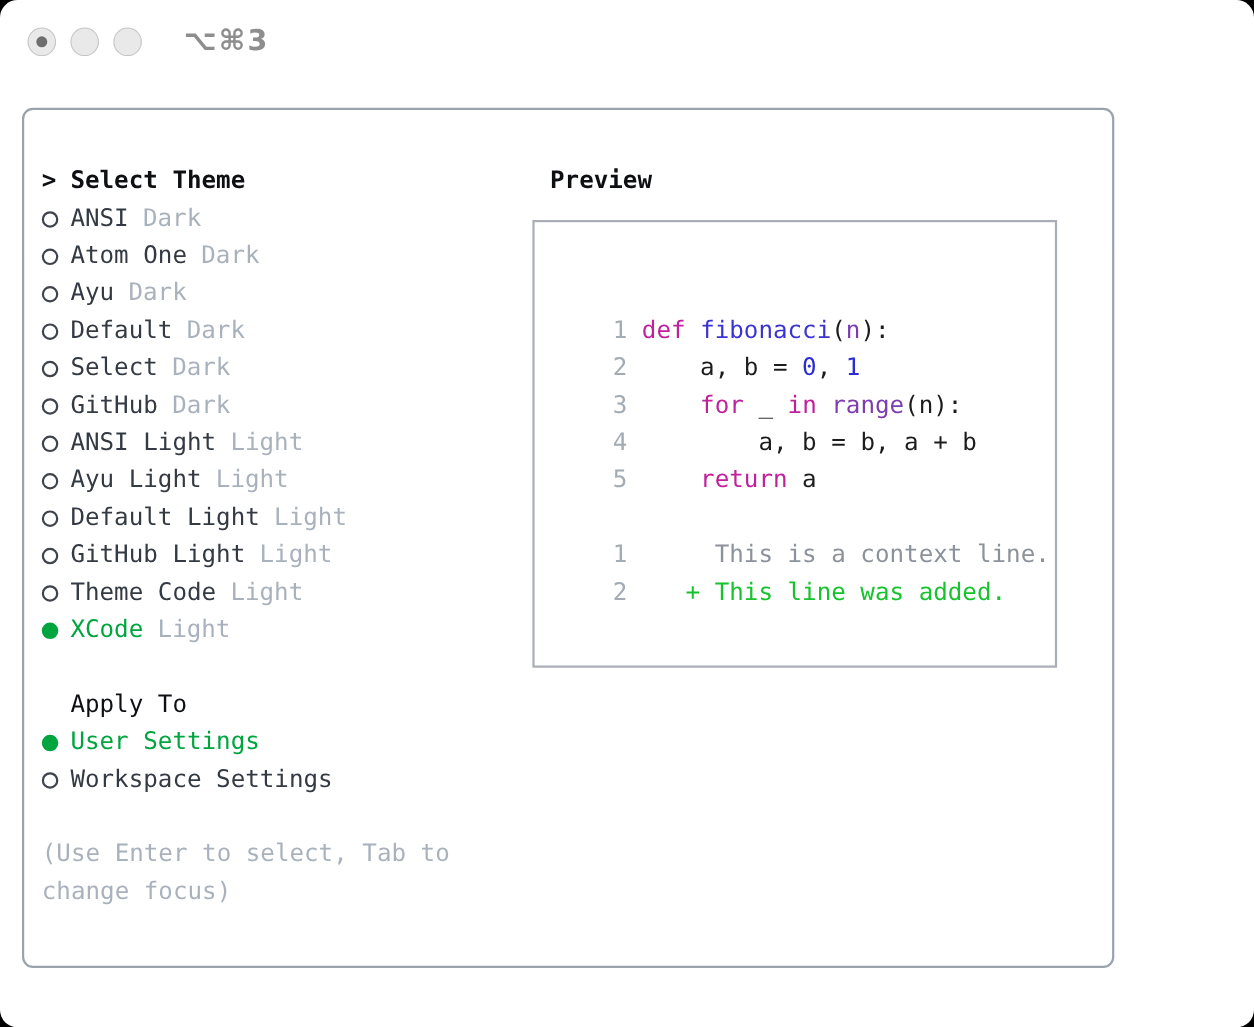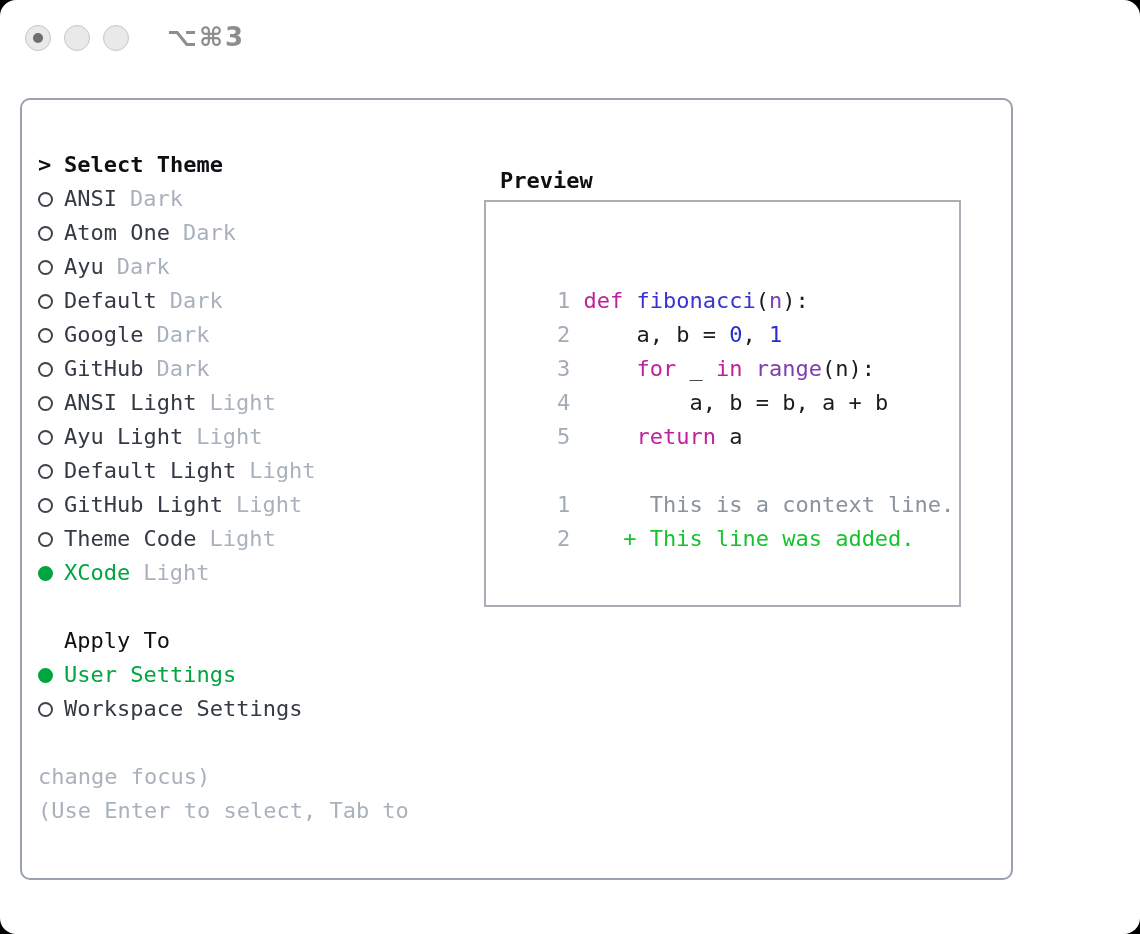--- a/index.html
+++ b/index.html
@@ -43,21 +43,21 @@
   }
   .item.selected .ring { background:var(--accent_green); border-color:var(--accent_green); }
   .item.selected .label { color:var(--accent_green);text-align:center; }
   .variant { color:var(--muted_gray); margin-left:13px; }
   .apply-section { margin-top:34px; }
   .apply-heading { color:var(--heading_text);text-align:center; }
   .help { margin-top:34px; color:var(--muted_gray); font-size:22px; }
   .help div { height:34px; line-height:34px; white-space:pre; }
   
   .preview-title {
-    position:absolute; left:478px; top:64px; height:34px; line-height:34px;
+    position:absolute; left:478px; top:48px; height:34px; line-height:34px;
     font-size:22px; font-weight:bold; color:var(--heading_text);
   }
   .preview-box {
     position:absolute; left:462px; top:100px; width:473px; height:403px;
     border:2px solid var(--preview_border); background:#fff;
     box-sizing:content-box; overflow:hidden;
   }
   .code-area { padding:48px 0 0 18px; }
   .cline { height:34px; line-height:34px; white-space:pre; font-size:22px; }
   .lnum { color:var(--line_number_gray); }
@@ -120,21 +120,21 @@
     <span class="slot">
       <span class="ring"></span>
     </span>
     <span class="label">Default</span>
     <span class="variant">Dark</span>
   </div>
           <div class="row item">
     <span class="slot">
       <span class="ring"></span>
     </span>
-    <span class="label">Google</span>
+    <span class="label">Select</span>
     <span class="variant">Dark</span>
   </div>
           <div class="row item">
     <span class="slot">
       <span class="ring"></span>
     </span>
     <span class="label">GitHub</span>
     <span class="variant">Dark</span>
   </div>
           <div class="row item">
@@ -196,22 +196,22 @@
             <div class="row item">
     <span class="slot">
       <span class="ring"></span>
     </span>
     <span class="label">Workspace Settings</span>
   </div>
           </div>
       </div>
 
       <div class="help">
+        <div>(Use Enter to select, Tab to</div>
         <div>change focus)</div>
-        <div>(Use Enter to select, Tab to</div>
       </div>
     </div>
 
     <div class="preview-title">Preview</div>
 
     <div class="preview-box">
       <div class="code-area">
         <div id="code-block">
             <div class="cline">
     <span class="lnum">1 </span><span class="ltext"><span class="tok-keyword">def</span><span class="tok-plain"> </span><span class="tok-function">fibonacci</span><span class="tok-plain">(</span><span class="tok-param">n</span><span class="tok-plain">):</span></span>

